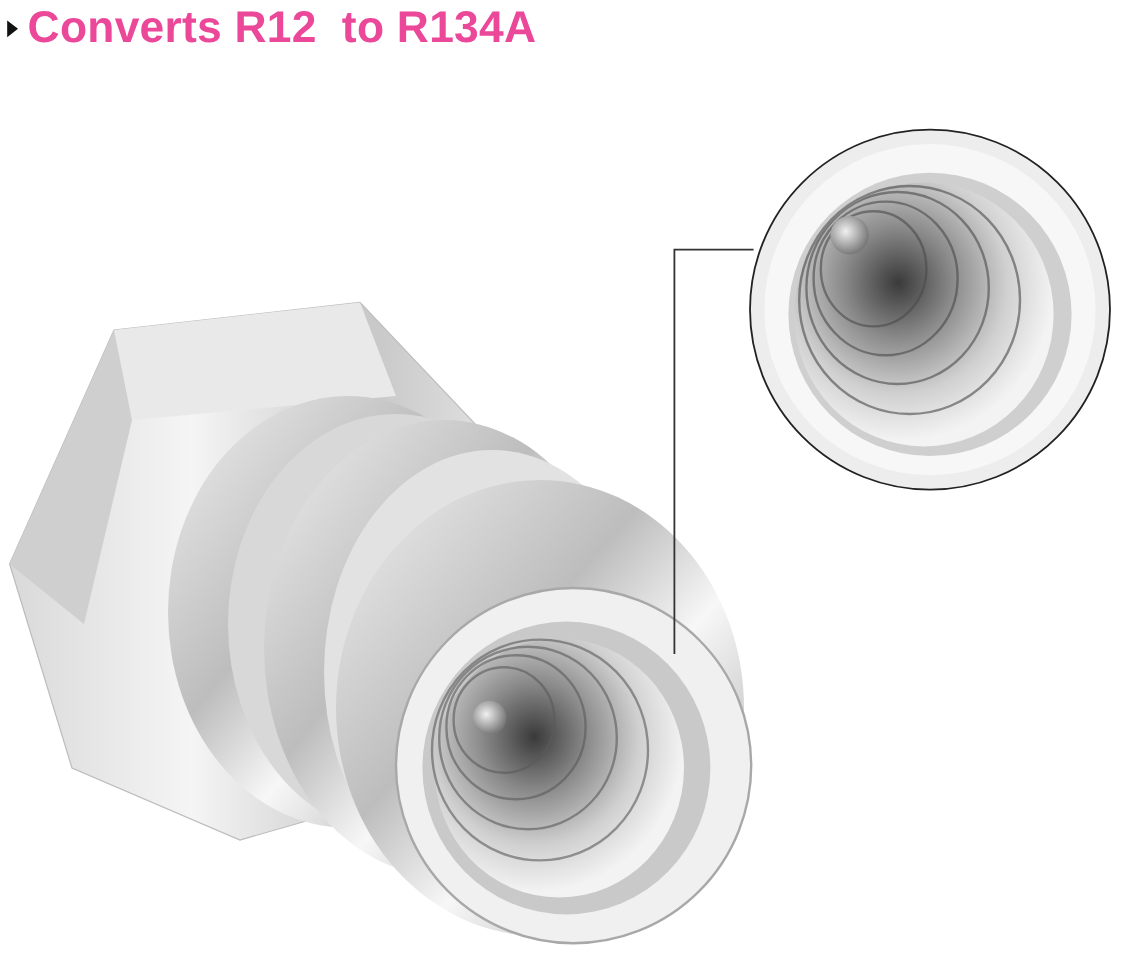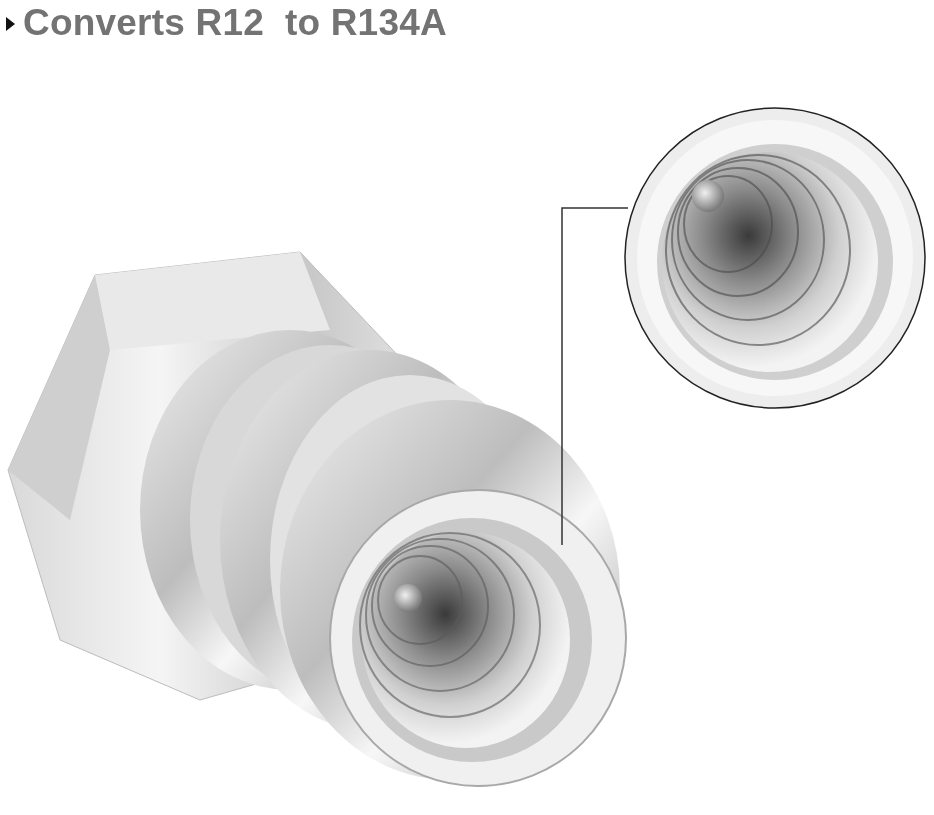--- a/index.html
+++ b/index.html
@@ -1,19 +1,19 @@
 <!DOCTYPE html>
 <html><head>
 <meta charset="utf-8">
 <style>
   html, body { margin: 0; padding: 0; background: #ffffff; }
   body { width: 934px; height: 815px; position: relative; overflow: hidden; font-family: "Liberation Sans", sans-serif; }
   .headline { position: absolute; left: 6px; top: 2px; display: flex; align-items: center; gap: 8px; }
   .bullet { width: 0; height: 0; border-top: 7px solid transparent; border-bottom: 7px solid transparent; border-left: 9px solid #111; margin-top: 2px; }
-  .title { font-family: "Liberation Sans", sans-serif; font-weight: bold; font-size: 37px; color: #737373; letter-spacing: 0.2px; white-space: pre; }
+  .title { font-family: "Liberation Sans", sans-serif; font-weight: bold; font-size: 37px; color: #ec4899; letter-spacing: 0.2px; white-space: pre; }
   .product { position: absolute; left: 0; top: 0; width: 934px; height: 815px; }
 </style>
 </head>
 <body>
 
 <div class="headline">
   <span class="bullet"></span>
   <span class="title">Converts R12  to R134A</span>
 </div>
 

